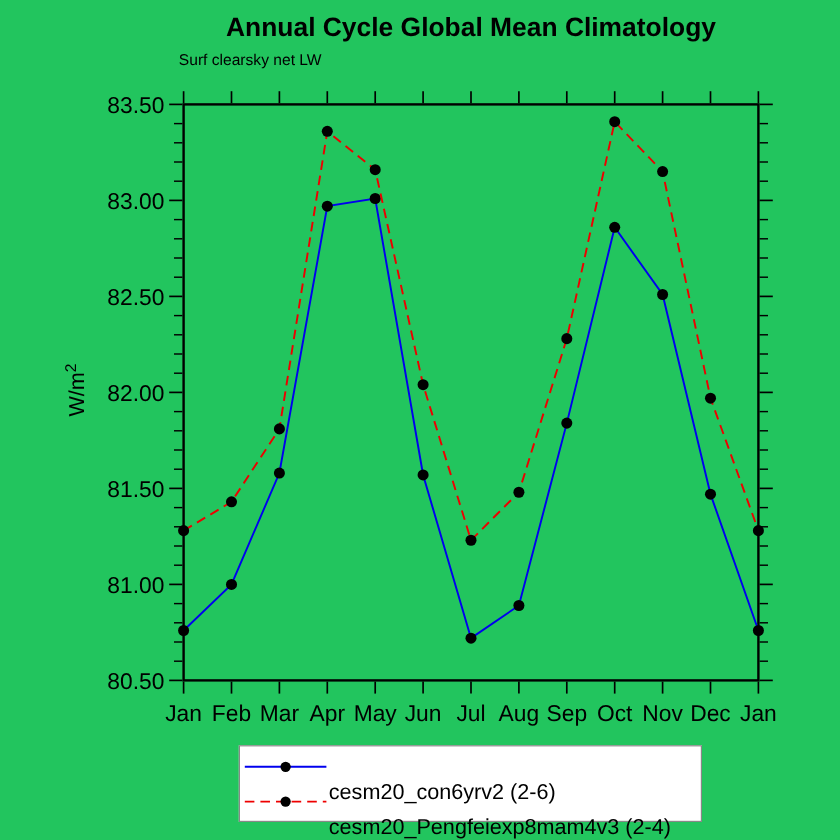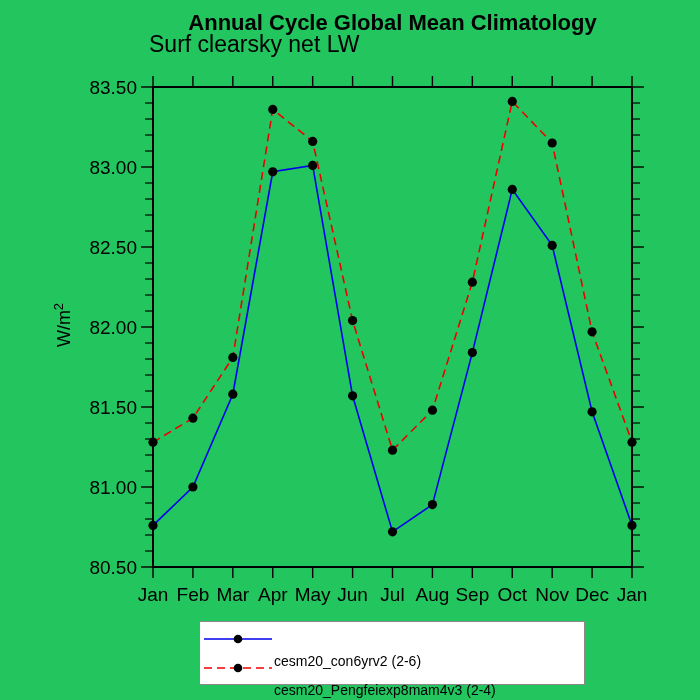--- a/index.html
+++ b/index.html
@@ -24,22 +24,22 @@
     text-align: center;
     font-size: 22px;
     font-weight: bold;
     color: #000000;
     letter-spacing: 0px;
     white-space: nowrap;
   }
   #chart-subtitle {
     position: absolute;
     left: 149px;
-    top: 31px;
-    font-size: 23px;
+    top: 42px;
+    font-size: 13px;
     font-weight: normal;
     color: #000000;
     white-space: nowrap;
   }
   #chart-svg {
     position: absolute;
     left: 0;
     top: 0;
   }
   #legend-box {
@@ -61,21 +61,21 @@
     display: flex;
     align-items: center;
     height: 27px;
   }
   .legend-sample {
     width: 72px;
     height: 20px;
     flex: 0 0 72px;
   }
   .legend-label {
-    font-size: 14px;
+    font-size: 18px;
     color: #000000;
     white-space: nowrap;
     margin-top: 44px;
   }
 </style>
 </head>
 <body>
 
 <div id="canvas">
 

